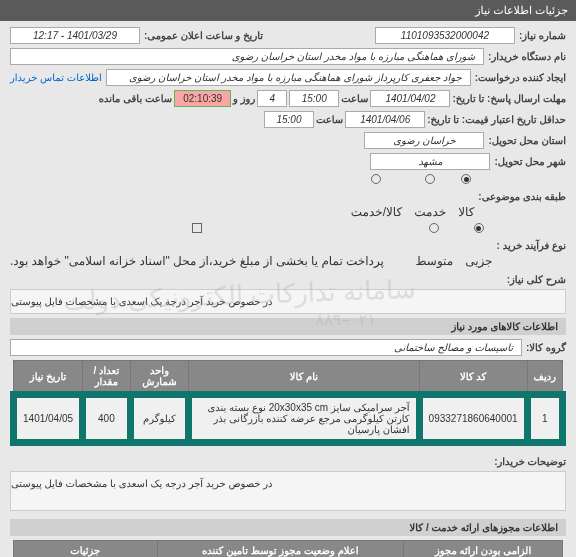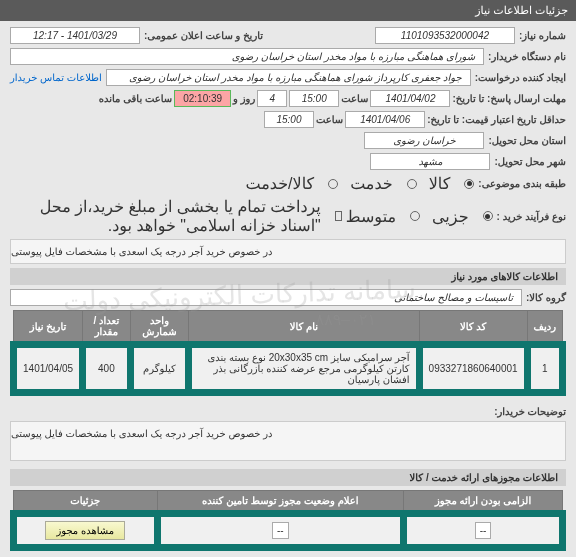--- a/index.html
+++ b/index.html
@@ -47,21 +47,21 @@
 .field.wide { flex: 1; text-align: right; padding: 2px 8px; }
 .link { color: #0066cc; font-size: 10px; }
 .countdown-box {
   background: #fca5a5;
   color: #333;
   padding: 2px 8px;
   border: 1px solid #5ab85a;
   font-size: 10px;
 }
 .radio-group { display: flex; gap: 12px; align-items: center; }
-.radio-item { display: flex; gap: 14px; align-items: center; font-size: 16px; }
+.radio-item { display: flex; gap: 21px; align-items: center; font-size: 12px; flex-direction: column; }
 .radio { width: 10px; height: 10px; border: 1px solid #666; border-radius: 50%; display: inline-flex; align-items: center; justify-content: center; }
 .radio.checked::after { content: ''; width: 5px; height: 5px; background: #333; border-radius: 50%; }
 .checkbox { width: 10px; height: 10px; border: 1px solid #666; display: inline-block; }
 .section-title {
   background: #d0d0d0;
   padding: 3px 8px;
   font-weight: bold;
   font-size: 10px;
   color: #333;
   margin-top: 4px;
@@ -213,20 +213,23 @@
           <span class="radio"></span>
           <span>متوسط</span>
         </div>
     </div>
     <div class="radio-item flex-right">
       <span class="checkbox"></span>
       <span>پرداخت تمام یا بخشی از مبلغ خرید،از محل "اسناد خزانه اسلامی" خواهد بود.</span>
     </div>
   </div>
 
+  <div class="row" style="margin-top:6px">
+    <span class="label">شرح کلی نیاز:</span>
+  </div>
   <div class="desc-box">در خصوص خرید آجر درجه یک اسعدی با مشخصات فایل پیوستی</div>
 
   <div class="section-title">اطلاعات کالاهای مورد نیاز</div>
 
   <div class="row" style="margin-top:4px">
     <span class="label">گروه کالا:</span>
     <span class="field wide">تاسیسات و مصالح ساختمانی</span>
   </div>
 
   <table>

